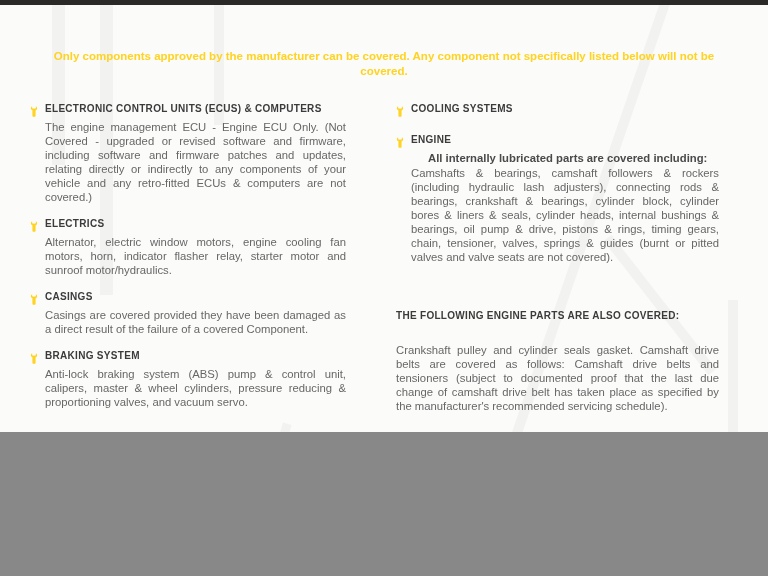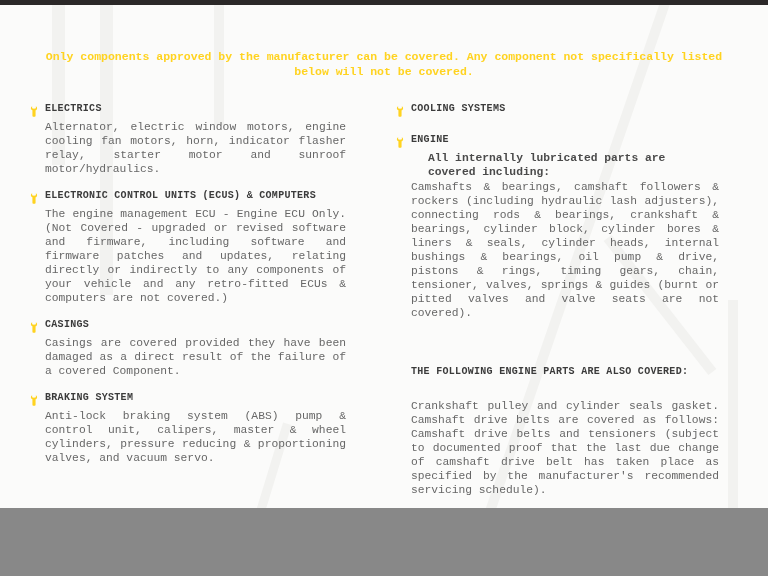--- a/index.html
+++ b/index.html
@@ -1,19 +1,19 @@
 <!DOCTYPE html>
 <html><head>
 <meta charset="utf-8">
 <style>
   html,body { margin:0; padding:0; background:#888; }
   .page {
-    position:relative; width:768px; height:508px;
+    position:relative; width:768px; height:432px;
     background:#fbfbfa; overflow:hidden;
-    font-family:Liberation Mono, monospace;
+    font-family:Liberation Sans, sans-serif;
   }
   
   .wm { position:absolute; background:#f2f2f0; pointer-events:none; }
   .wm-v1 { left:52px;  top:5px;   width:13px; height:160px; }
   .wm-v2 { left:100px; top:5px;   width:13px; height:290px; }
   .wm-v3 { left:214px; top:5px;   width:10px; height:120px; }
   .wm-d1 { left:575px; top:-30px; width:10px; height:560px; transform:rotate(19deg); }
   .wm-d2 { left:258px; top:420px; width:9px;  height:170px; transform:rotate(17deg); }
   .wm-v4 { left:728px; top:300px; width:10px; height:212px; }
   .wm-d3 { left:655px; top:220px; width:10px; height:170px; transform:rotate(-38deg); }
@@ -40,21 +40,21 @@
   }
   .sec-body {
     margin:0; font-size:11.3px; line-height:14px;
     color:#676767; text-align:justify;
   }
   .sec-lead {
     margin:0 0 1px 17px; font-size:11.3px; line-height:14px;
     font-weight:bold; color:#4a4a4a; text-align:left;
   }
 
-  .also-covered { margin-left:15px; margin-top:46px; }
+  .also-covered { margin-top:46px; }
   .also-heading {
     margin:0 0 22px 0; font-size:10px; font-weight:bold;
     letter-spacing:0.3px; color:#3b3b3b;
   }
 
   .footer {
     position:absolute; left:0; right:0; top:510px; height:66px;
     background:#0c4a6e; color:#ffffff;
     display:flex; align-items:center;
   }
@@ -86,34 +86,34 @@
 
   <div class="col col-left">
 
     <div class="section">
       <span class="bullet">
         <svg width="8" height="11" viewBox="0 0 10 14">
             <path fill="#ffd320" d="M2.6 0.4 C1.4 1.1 0.9 2.2 1.1 3.4 C1.3 4.4 2 5.2 3 5.5 L3 12.4 C3 13.2 3.6 13.8 4.4 13.8 L5.6 13.8 C6.4 13.8 7 13.2 7 12.4 L7 5.5 C8 5.2 8.7 4.4 8.9 3.4 C9.1 2.2 8.6 1.1 7.4 0.4 L7.4 2.8 L5 3.6 L2.6 2.8 Z"></path>
           </svg>
       </span>
       <div class="content">
-        <h3 class="sec-heading">ELECTRICS</h3>
-        <p class="sec-body">Alternator, electric window motors, engine cooling fan motors, horn, indicator flasher relay, starter motor and sunroof motor/hydraulics.</p>
+        <h3 class="sec-heading">ELECTRONIC CONTROL UNITS (ECUS) &amp; COMPUTERS</h3>
+        <p class="sec-body">The engine management ECU - Engine ECU Only.  (Not Covered - upgraded or revised software and firmware, including software and firmware patches and updates, relating directly or indirectly to any components of your vehicle and any retro-fitted ECUs &amp; computers are not covered.)</p>
       </div>
     </div>
 
     <div class="section">
       <span class="bullet">
         <svg width="8" height="11" viewBox="0 0 10 14">
             <path fill="#ffd320" d="M2.6 0.4 C1.4 1.1 0.9 2.2 1.1 3.4 C1.3 4.4 2 5.2 3 5.5 L3 12.4 C3 13.2 3.6 13.8 4.4 13.8 L5.6 13.8 C6.4 13.8 7 13.2 7 12.4 L7 5.5 C8 5.2 8.7 4.4 8.9 3.4 C9.1 2.2 8.6 1.1 7.4 0.4 L7.4 2.8 L5 3.6 L2.6 2.8 Z"></path>
           </svg>
       </span>
       <div class="content">
-        <h3 class="sec-heading">ELECTRONIC CONTROL UNITS (ECUS) &amp; COMPUTERS</h3>
-        <p class="sec-body">The engine management ECU - Engine ECU Only.  (Not Covered - upgraded or revised software and firmware, including software and firmware patches and updates, relating directly or indirectly to any components of your vehicle and any retro-fitted ECUs &amp; computers are not covered.)</p>
+        <h3 class="sec-heading">ELECTRICS</h3>
+        <p class="sec-body">Alternator, electric window motors, engine cooling fan motors, horn, indicator flasher relay, starter motor and sunroof motor/hydraulics.</p>
       </div>
     </div>
 
     <div class="section">
       <span class="bullet">
         <svg width="8" height="11" viewBox="0 0 10 14">
             <path fill="#ffd320" d="M2.6 0.4 C1.4 1.1 0.9 2.2 1.1 3.4 C1.3 4.4 2 5.2 3 5.5 L3 12.4 C3 13.2 3.6 13.8 4.4 13.8 L5.6 13.8 C6.4 13.8 7 13.2 7 12.4 L7 5.5 C8 5.2 8.7 4.4 8.9 3.4 C9.1 2.2 8.6 1.1 7.4 0.4 L7.4 2.8 L5 3.6 L2.6 2.8 Z"></path>
           </svg>
       </span>
       <div class="content">

